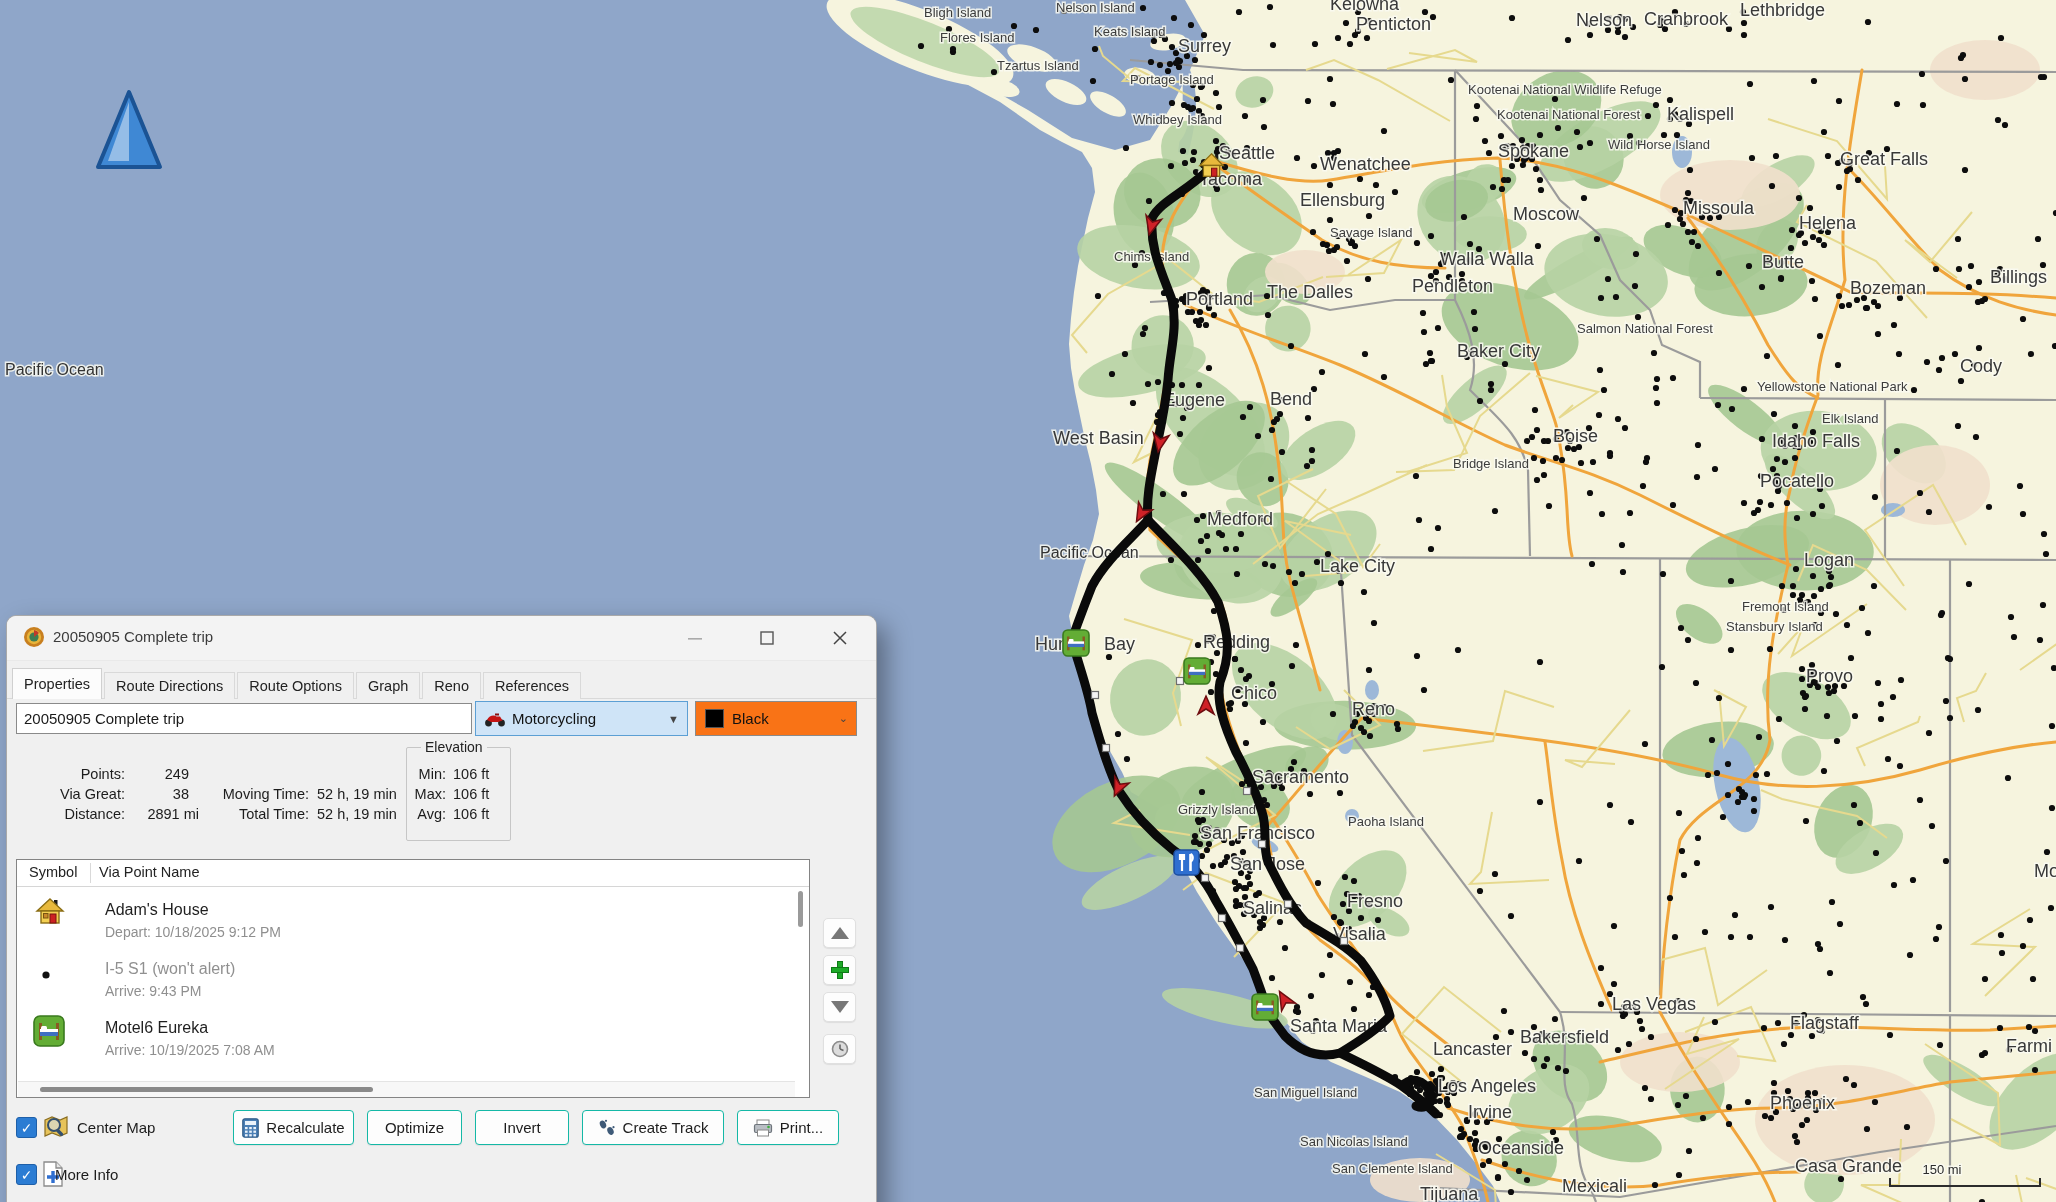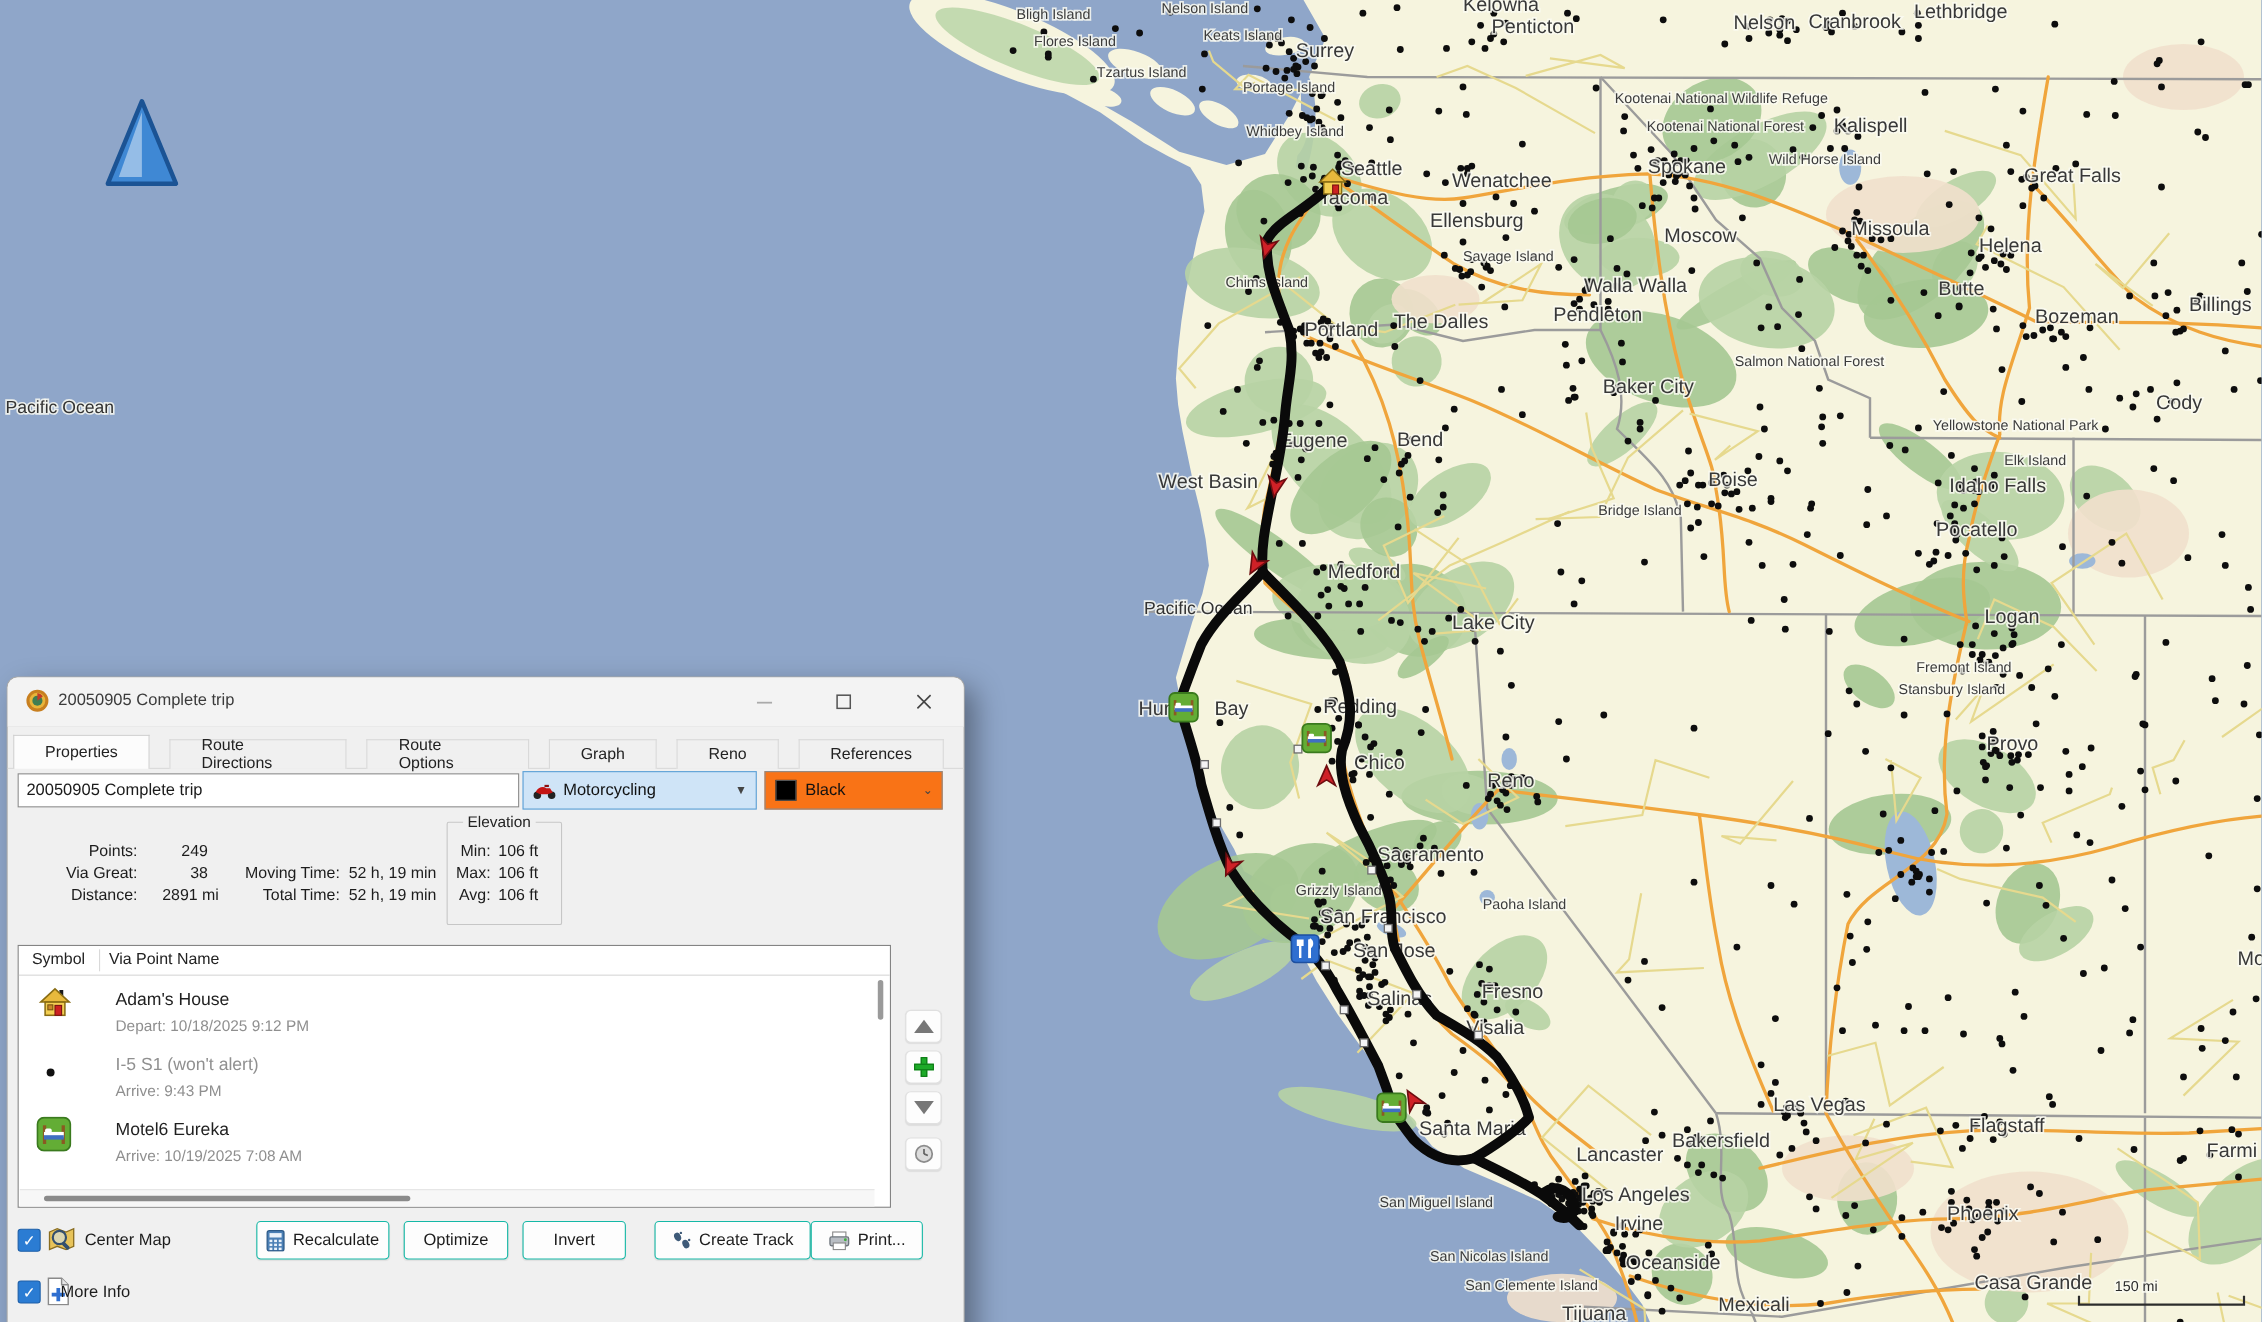--- a/index.html
+++ b/index.html
@@ -13,22 +13,22 @@
     box-shadow:0 0 0 1px #a9a9a9,10px 10px 26px rgba(0,0,0,.38);z-index:50;}
   .titlebar{position:absolute;left:0;top:0;right:0;height:44px;background:#f3f3f3;
     border-radius:9px 9px 0 0;border-bottom:1px solid #e9e9e9;}
   .title-icon{position:absolute;left:16px;top:10px;width:22px;height:22px;}
   .title-text{position:absolute;left:46px;top:12px;font-size:15px;color:#3b3b3b;}
   .winbtn{position:absolute;top:4px;width:44px;height:36px;display:flex;align-items:center;
     justify-content:center;color:#555;font-size:15px;}
   .winbtn svg{display:block;}
   
   .tabs{position:absolute;left:5px;top:53px;height:30px;display:flex;align-items:flex-end;z-index:2;}
-  .tab{height:26px;padding:0 28px;display:flex;align-items:center;font-size:14.5px;color:#222;
-    border:1px solid #d9d9d9;border-bottom:none;background:#f0f0f0;margin-right:18px;}
+  .tab{height:26px;padding:0 11px;display:flex;align-items:center;font-size:14.5px;color:#222;
+    border:1px solid #d9d9d9;border-bottom:none;background:#f0f0f0;margin-right:2px;}
   .tab.active{background:#fcfcfc;height:30px;border-color:#d0d0d0;position:relative;z-index:3;}
   .tabline{position:absolute;left:0;right:0;top:82px;border-top:1px solid #d9d9d9;}
   
   .name-input{position:absolute;left:9px;top:87px;width:440px;height:29px;border:1px solid #8a8a8a;
     background:#fff;font-size:15px;color:#1a1a1a;padding:0 7px;font-family:inherit;}
   .combo{position:absolute;top:85px;height:33px;display:flex;align-items:center;background:#f97316;
     border:1px solid #8a8a8a;font-size:15px;color:#111;}
   .combo.activity{left:468px;width:211px;background:#cfe4f7;border-color:#5c9fd4;}
   .combo.color{left:688px;width:160px;}
   .combo .arrow{margin-left:auto;margin-right:8px;color:#444;font-size:11px;}
@@ -1548,21 +1548,21 @@
         </g>
     </svg>
     <span>Recalculate</span>
   </button>
   <button class="btn" style="left:360px;width:95px;">
     <span>Optimize</span>
   </button>
   <button class="btn" style="left:468px;width:94px;">
     <span>Invert</span>
   </button>
-  <button class="btn" style="left:575px;width:142px;margin-left:13px;">
+  <button class="btn" style="left:575px;width:142px;">
     <svg class="mini-icon" width="18" height="18" viewBox="0 0 18 18">
       <ellipse cx="5" cy="5.5" rx="3" ry="4" transform="rotate(-25 5 5.5)" fill="#3e5a78"></ellipse>
       <ellipse cx="12.5" cy="12" rx="3" ry="4" transform="rotate(-25 12.5 12)" fill="#3e5a78"></ellipse>
       <circle cx="8" cy="1.8" r="1.1" fill="#3e5a78"></circle>
         <circle cx="15.5" cy="8.2" r="1.1" fill="#3e5a78"></circle>
     </svg>
     <span>Create Track</span>
   </button>
   <button class="btn" style="left:730px;width:102px;">
     <svg class="mini-icon" width="20" height="18" viewBox="0 0 20 18">

